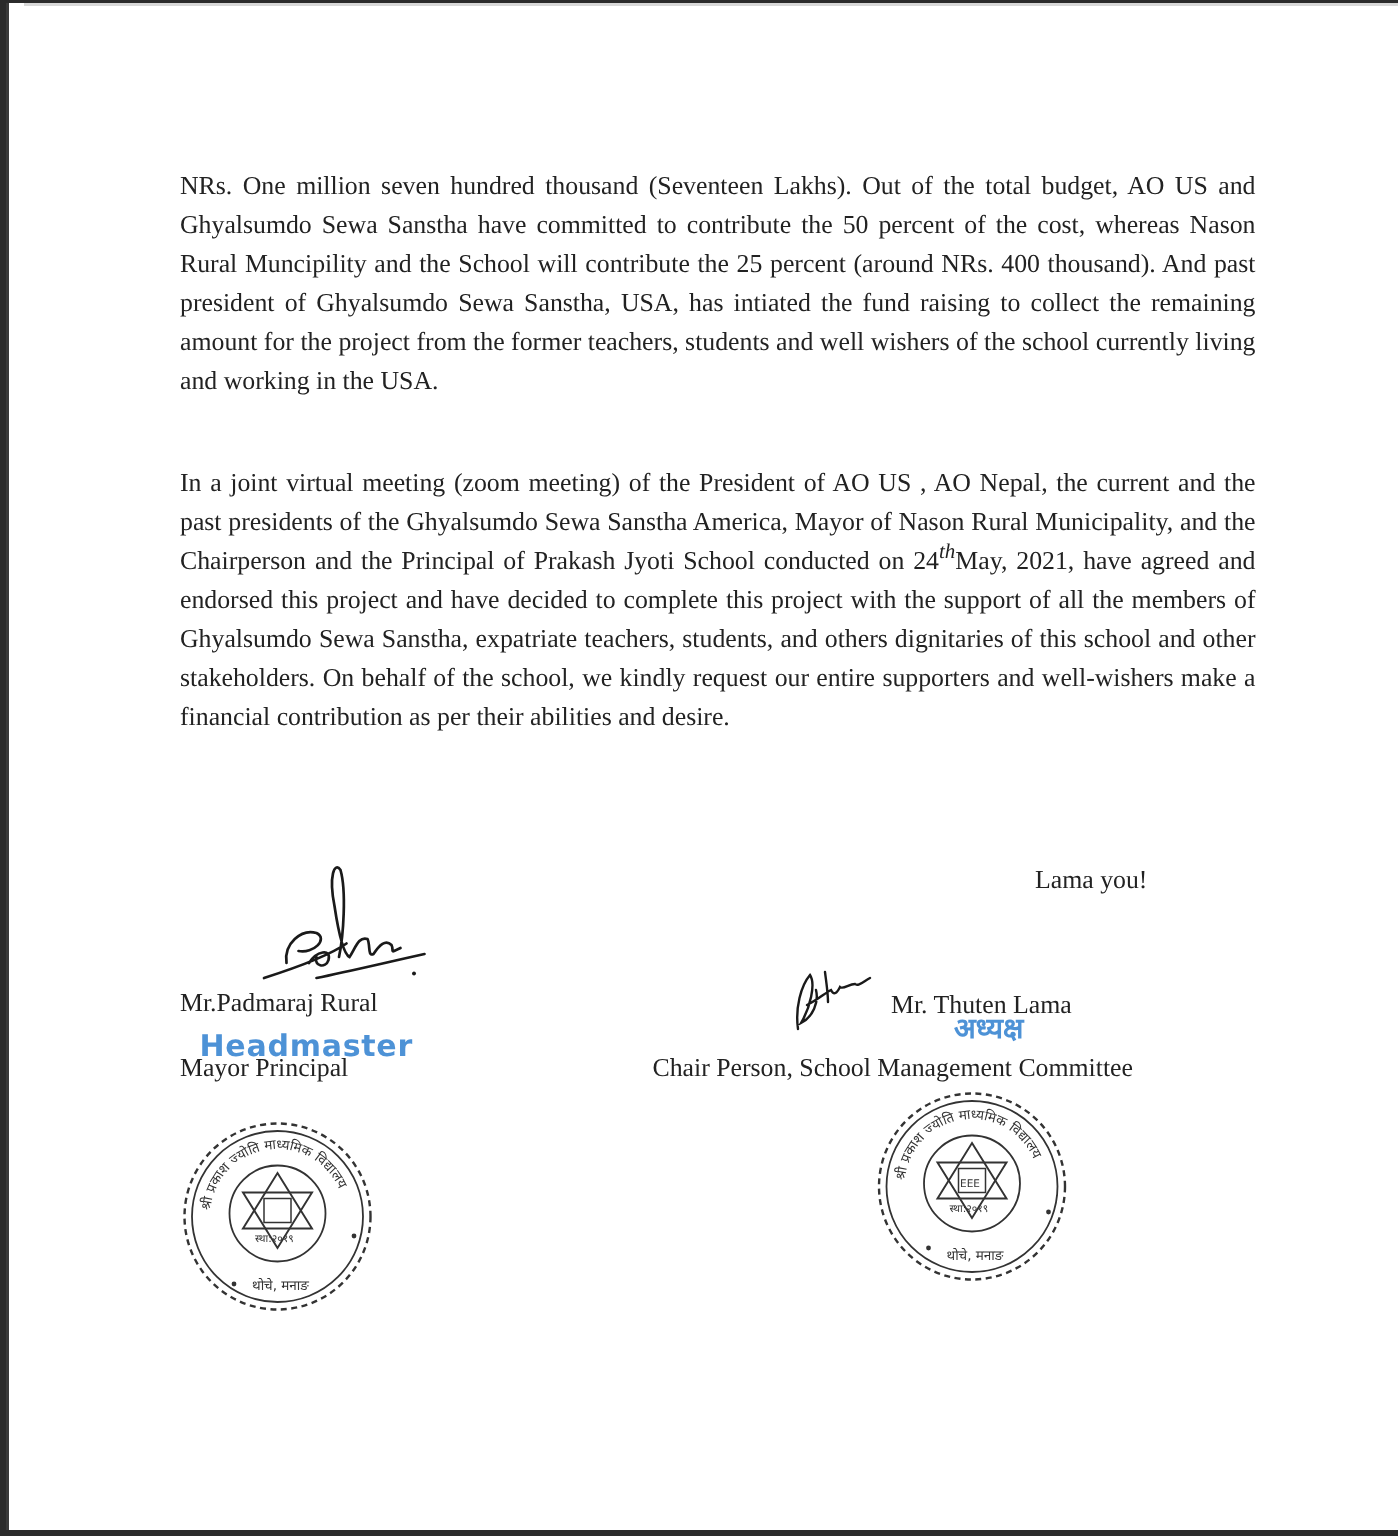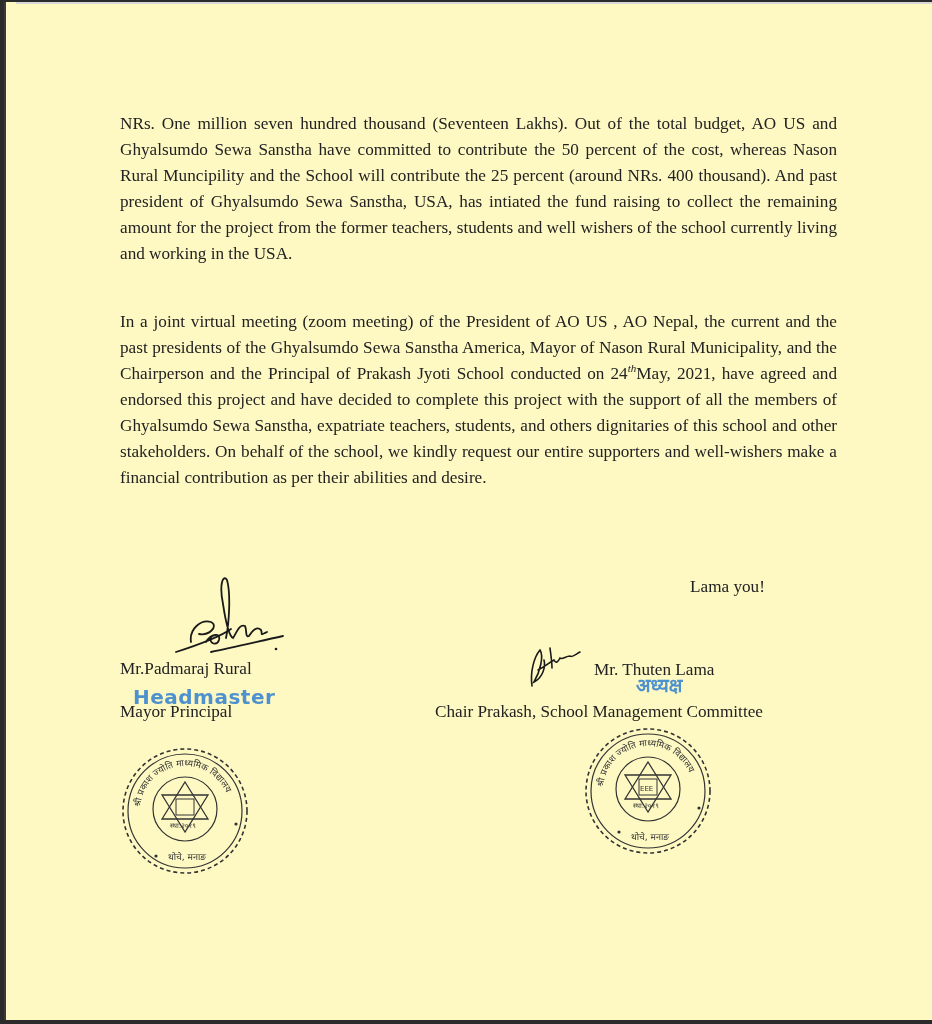--- a/index.html
+++ b/index.html
@@ -4,32 +4,32 @@
 <style>
   html, body { margin:0; padding:0; }
   body {
     width:932px; height:1024px; overflow:hidden;
     background:#2b2b2b;
     font-family:"Liberation Serif", "DejaVu Serif", serif;
     position:relative;
   }
   .page {
     position:absolute; left:4px; top:2px; width:926px; height:1018px;
-    background:#fef9c3;
+    background:#ffffff;
     border-left:2px solid #3a3a3a;
   }
   .topline { position:absolute; left:10px; right:0; top:0; height:2px; background:#d8d8d8; }
   .para {
     position:absolute; left:114px; width:717px;
     font-size:17.2px; line-height:26px; color:#222;
     text-align:justify;
   }
   .p1 { top:109px; }
   .p2 { top:307px; }
-  sup { font-size:11px; font-style:italic; line-height:0; }
+  sup { font-size:14px; font-style:italic; line-height:0; }
   .abs { position:absolute; color:#222; font-size:17.2px; white-space:nowrap; }
   .thanks { left:684px; top:575px; }
   .name1 { left:114px; top:657px; }
   .title1 { left:114px; top:700px; }
   .name2 { left:588px; top:658px; }
   .title2 { left:429px; top:700px; }
   .stamp-blue {
     position:absolute; color:#2f7fd0; font-family:"DejaVu Sans", sans-serif;
     font-weight:bold; opacity:0.85; white-space:nowrap;
   }
@@ -60,21 +60,21 @@
   <div class="abs name1">Mr.Padmaraj Rural</div>
   <div class="stamp-blue hm">Headmaster</div>
   <div class="abs title1">Mayor Principal</div>
 
   <svg class="sig" style="left:518px;top:640px;" width="60" height="50" viewBox="0 0 60 50">
     <path d="M8 44 C6 30, 10 15, 16 8 C20 14, 16 30, 10 40 C18 36, 22 26, 20 18 M14 28 C22 24, 26 20, 30 18 C32 22, 34 20, 36 16 C38 18, 42 14, 46 14 C48 16, 52 12, 56 10 M26 6 C27 14, 28 20, 28 26" fill="none" stroke="#1a1a1a" stroke-width="1.6" stroke-linecap="round"></path>
   </svg>
 
   <div class="abs name2">Mr. Thuten Lama</div>
   <div class="stamp-blue adh">अध्यक्ष</div>
-  <div class="abs title2">Chair Prakash, School Management Committee</div>
+  <div class="abs title2">Chair Person, School Management Committee</div>
 
   <svg class="seal" style="left:112px;top:742px;" width="134" height="134" viewBox="0 0 134 134">
     <defs>
       <path id="arcTop1" d="M22 67 A45 45 0 0 1 112 67"></path>
       <path id="arcBot1" d="M30 88 A45 45 0 0 0 104 88"></path>
     </defs>
     <circle cx="67" cy="67" r="62" fill="none" stroke="#333" stroke-width="1.6" stroke-dasharray="4 3"></circle>
     <circle cx="67" cy="67" r="57" fill="none" stroke="#333" stroke-width="1.2"></circle>
     <circle cx="67" cy="65" r="32" fill="none" stroke="#333" stroke-width="1.2"></circle>
     <polygon points="67,38 90,75 44,75" fill="none" stroke="#333" stroke-width="1.3"></polygon>

